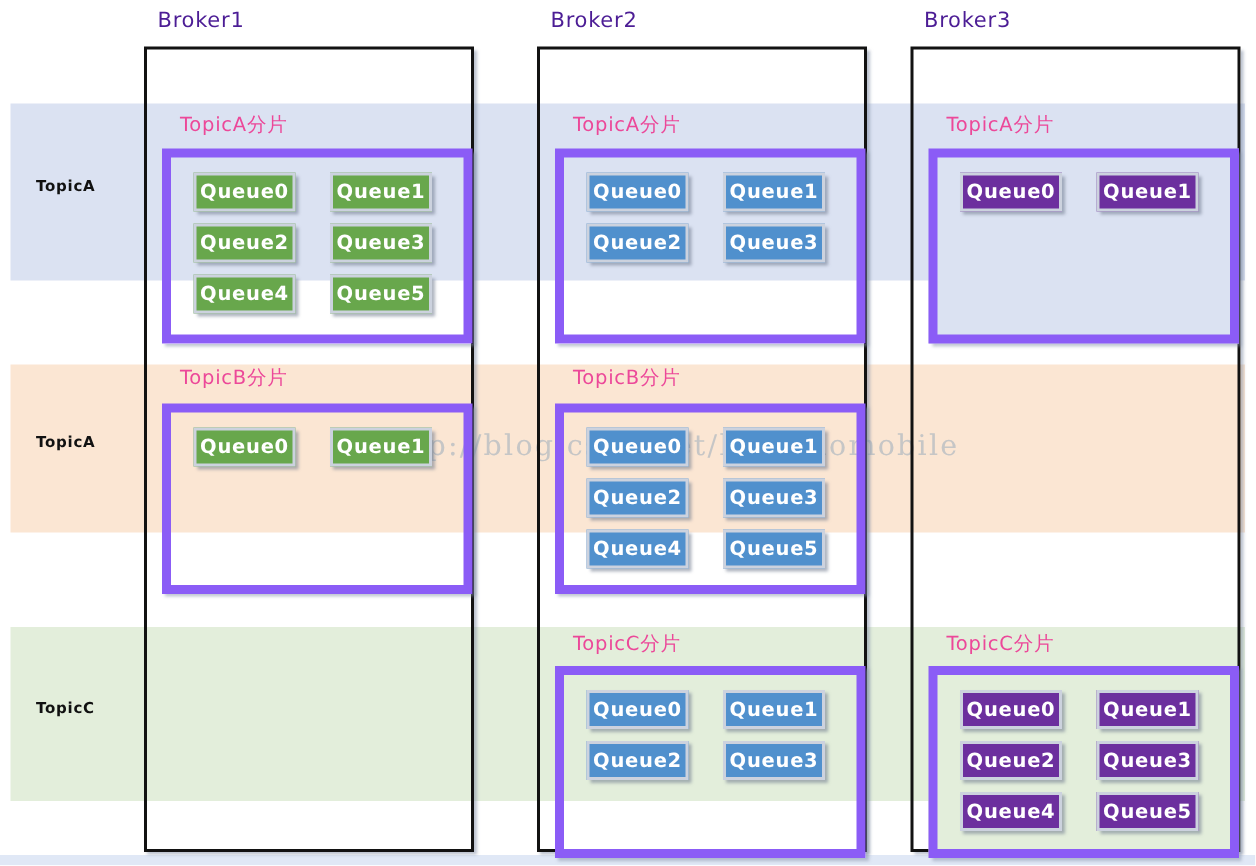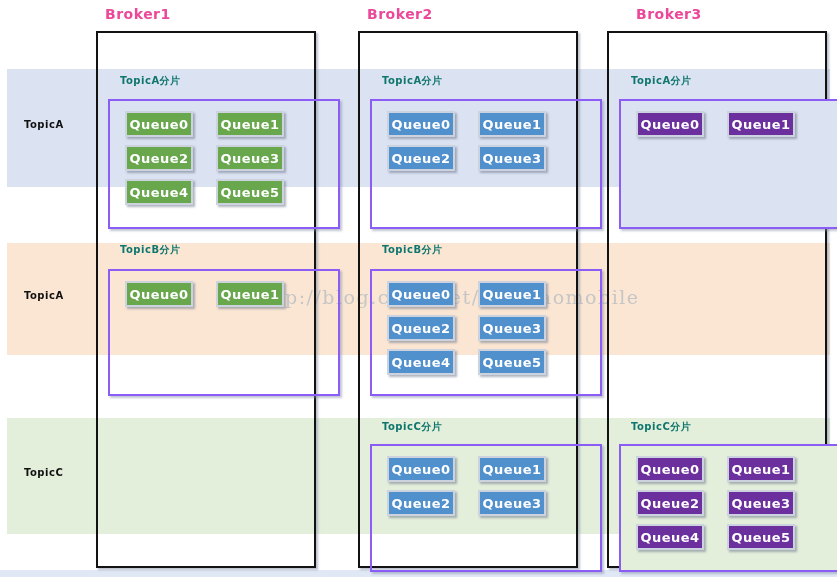--- a/index.html
+++ b/index.html
@@ -16,29 +16,29 @@
     position:absolute;left:253px;top:286px;z-index:2;
     font-family:"DejaVu Serif","Liberation Serif",serif;
     font-size:19px;color:#c6c6c6;letter-spacing:1.5px;white-space:nowrap;
   }
   .broker{
     position:absolute;top:31px;width:220px;height:537px;z-index:3;
     border:2px solid #121212;background:transparent;box-sizing:border-box;
     box-shadow:2px 2px 2px rgba(130,142,165,0.55);
   }
   .broker-label{
-    position:absolute;top:6px;z-index:3;font-size:14px;font-weight:bold;color:#ec4899;
+    position:absolute;top:6px;z-index:3;font-size:14px;font-weight:normal;color:#4c1d95;
     letter-spacing:0.5px;
   }
   .shard-label{
-    position:absolute;left:22px;font-size:10px;font-weight:bold;color:#0f766e;
+    position:absolute;left:22px;font-size:13px;font-weight:normal;color:#ec4899;
     letter-spacing:0.5px;white-space:nowrap;z-index:4;
   }
   .shard-box{
-    position:absolute;left:10px;width:232px;border:2px solid #8b5cf6;
+    position:absolute;left:10px;width:207px;border:6px solid #8b5cf6;
     box-sizing:border-box;z-index:4;box-shadow:2px 2px 2px rgba(130,142,165,0.5);
   }
   .queue{
     position:absolute;width:68px;height:26px;box-sizing:border-box;
     border:2px solid #ccd2de;box-shadow:2px 2px 2px rgba(110,120,140,0.55);
     color:#fff;font-size:13px;font-weight:bold;letter-spacing:0.5px;
     display:flex;align-items:center;justify-content:center;white-space:nowrap;
   }
   .bottom-strip{
     position:absolute;left:0;top:570px;width:837px;height:7px;
@@ -95,21 +95,21 @@
           <div class="queue" style="left: 106px; top: 78px; background: rgb(80, 144, 205);">Queue5</div>
         </div>
         <div class="shard-label" style="top: 387px;">TopicC分片</div>
         <div class="shard-box" style="top: 411px; height: 128px;">
           <div class="queue" style="left: 15px; top: 10px; background: rgb(80, 144, 205);">Queue0</div>
           <div class="queue" style="left: 106px; top: 10px; background: rgb(80, 144, 205);">Queue1</div>
           <div class="queue" style="left: 15px; top: 44px; background: rgb(80, 144, 205);">Queue2</div>
           <div class="queue" style="left: 106px; top: 44px; background: rgb(80, 144, 205);">Queue3</div>
         </div>
       </div>
-      <div class="broker-label" style="left: 636px;">Broker3</div>
+      <div class="broker-label" style="left: 616px;">Broker3</div>
       <div class="broker" style="left: 607px;">
         <div class="shard-label" style="top: 41px;">TopicA分片</div>
         <div class="shard-box" style="top: 66px; height: 130px; background: rgb(219, 226, 242);">
           <div class="queue" style="left: 15px; top: 10px; background: rgb(108, 47, 158);">Queue0</div>
           <div class="queue" style="left: 106px; top: 10px; background: rgb(108, 47, 158);">Queue1</div>
         </div>
         <div class="shard-label" style="top: 387px;">TopicC分片</div>
         <div class="shard-box" style="top: 411px; height: 128px; background: rgb(227, 238, 219);">
           <div class="queue" style="left: 15px; top: 10px; background: rgb(108, 47, 158);">Queue0</div>
           <div class="queue" style="left: 106px; top: 10px; background: rgb(108, 47, 158);">Queue1</div>

